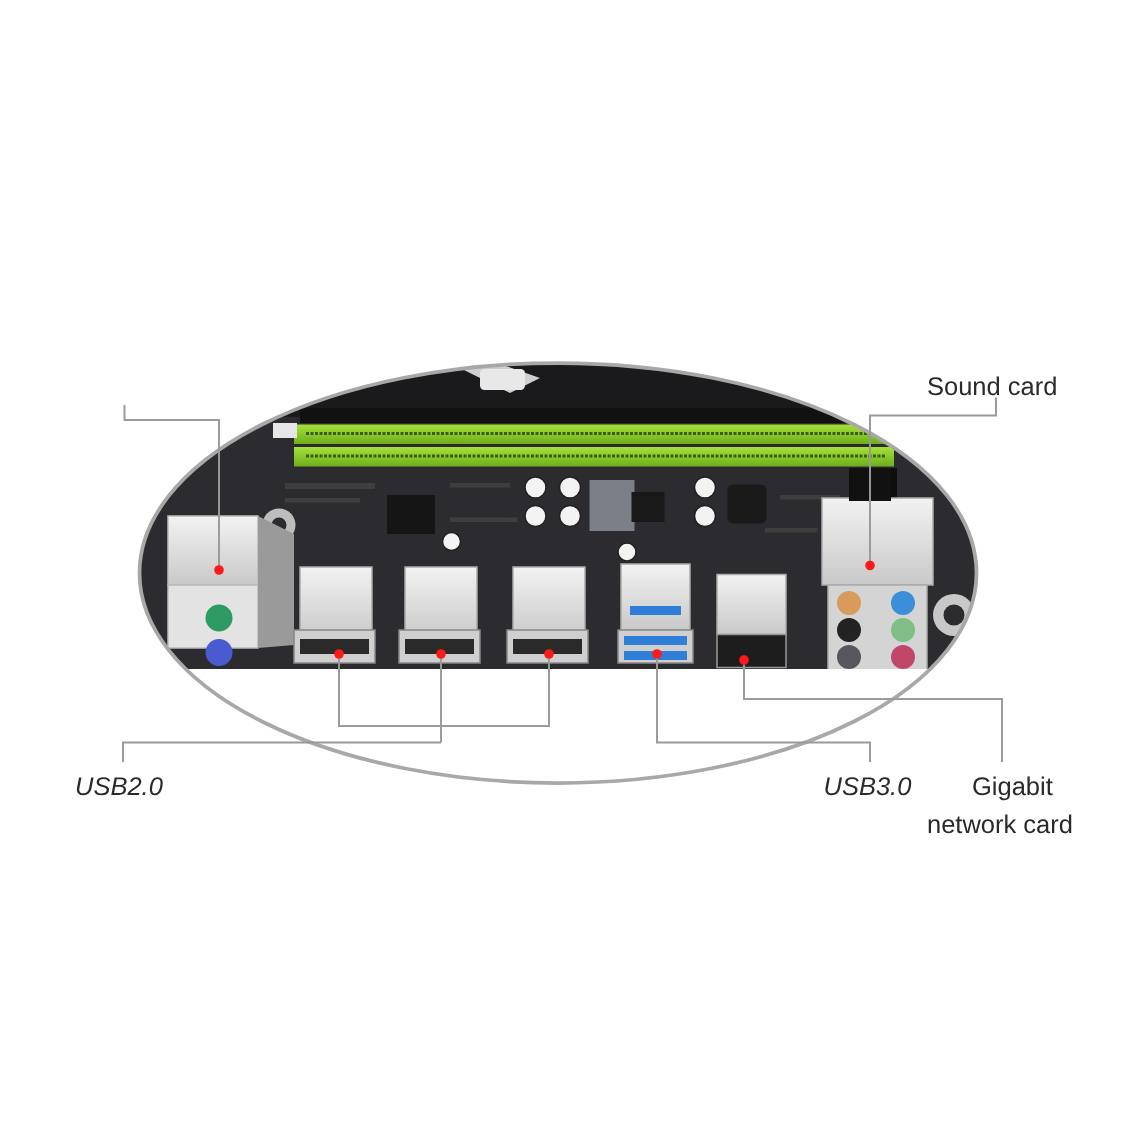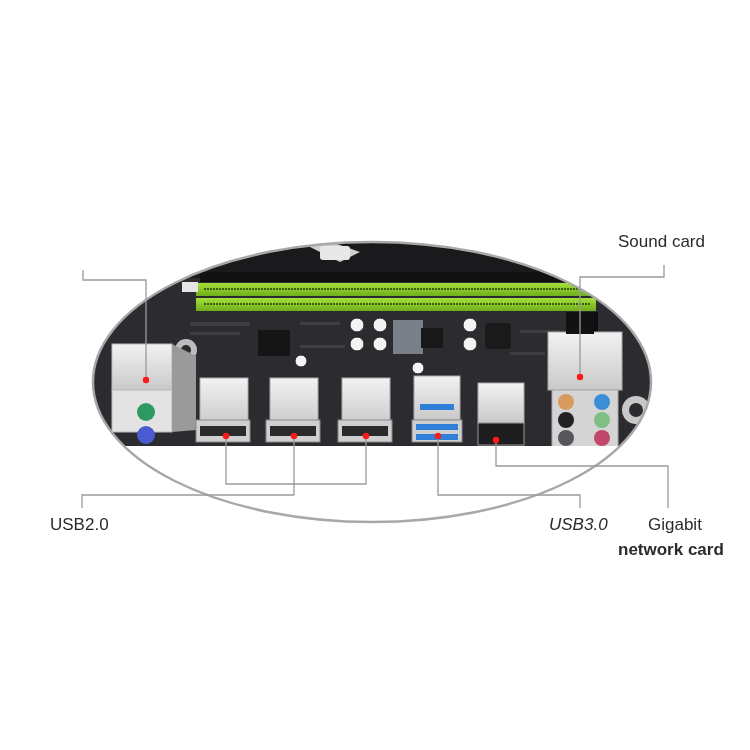--- a/index.html
+++ b/index.html
@@ -142,19 +142,19 @@
     <circle cx="146" cy="380" r="3.2"></circle>
     <circle cx="580" cy="377" r="3.2"></circle>
     <circle cx="226" cy="436" r="3.2"></circle>
     <circle cx="294" cy="436" r="3.2"></circle>
     <circle cx="366" cy="436" r="3.2"></circle>
     <circle cx="438" cy="436" r="3.2"></circle>
     <circle cx="496" cy="440" r="3.2"></circle>
   </g>
 </svg>
 
-<div class="label" style="left:618px; top:232px;">Sound card</div>
-<div class="label" style="left:50px; top:515px;">USB2.0</div>
+<div class="label" style="left:618px; top:248px;">Sound card</div>
+<div class="label" style="left:50px; top:515px;font-style:italic;">USB2.0</div>
 <div class="label" style="left:549px; top:515px;font-style:italic;">USB3.0</div>
 <div class="label" style="left:648px; top:515px;">Gigabit</div>
-<div class="label" style="left:618px; top:540px;font-weight:bold;">network card</div>
+<div class="label" style="left:618px; top:540px;">network card</div>
 
 </div>
 
 </body></html>

